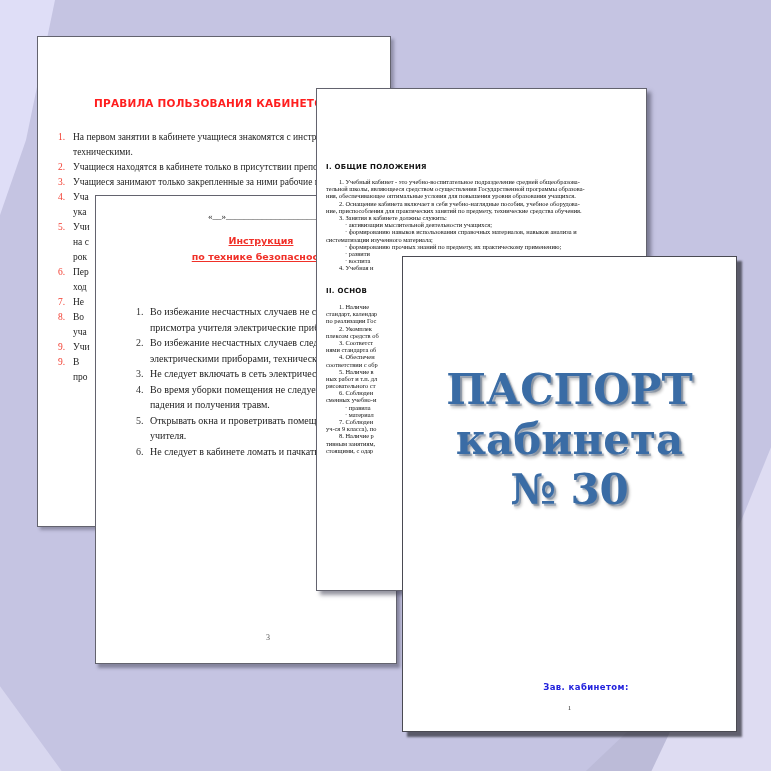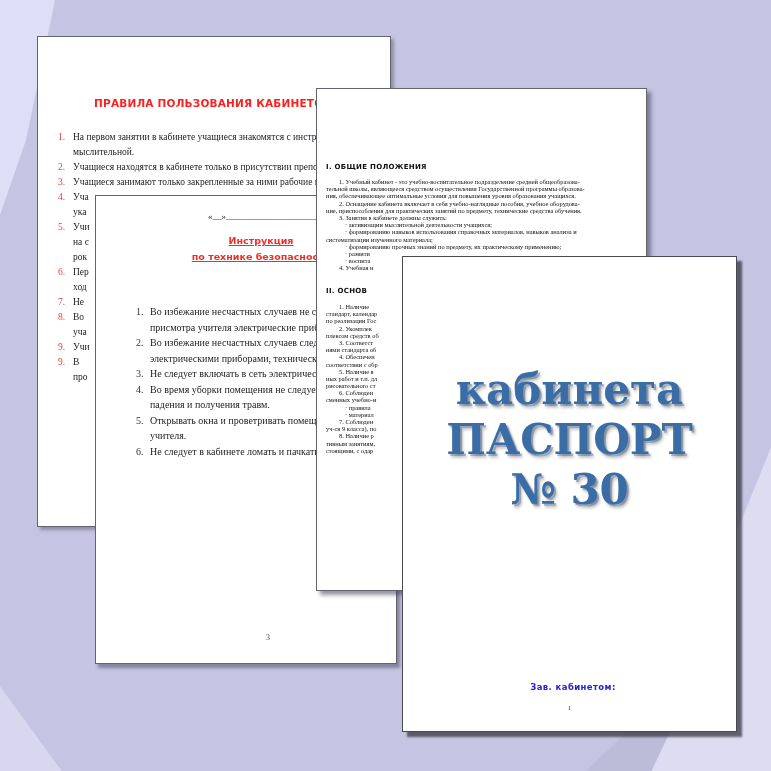--- a/index.html
+++ b/index.html
@@ -49,39 +49,39 @@
   .p3-body .row{height:7.2px;line-height:7.2px;white-space:nowrap;overflow:hidden;}
   .p3-body .row.ind{padding-left:13px;}
   .p3-body .row.bul{padding-left:19px;}
 
   
   .p4-name{position:absolute;top:26px;left:0;width:333px;text-align:center;
     font:bold 8px "DejaVu Sans",sans-serif;color:#2222dd;letter-spacing:.2px;}
   .p4-big{position:absolute;top:108px;left:0;width:333px;text-align:center;
     font-family:"DejaVu Serif",serif;font-weight:bold;font-size:42px;line-height:50px;
     color:#3a6ca5;text-shadow:2px 2px 1px rgba(28,58,96,.38),3px 4px 3px rgba(0,0,0,.22);}
-  .p4-foot{position:absolute;top:425px;left:0;width:340px;text-align:center;
+  .p4-foot{position:absolute;top:425px;left:13px;width:340px;text-align:center;
     font:bold 8.5px "DejaVu Sans",sans-serif;color:#2222dd;letter-spacing:.4px;}
   .p4-num{position:absolute;top:447px;left:0;width:333px;text-align:center;
     font-size:7px;color:#333;}
 </style>
 </head>
 <body>
 
 <div class="bg-shape bg-tl"></div>
 <div class="bg-shape bg-br"></div>
 <div class="bg-shape bg-brd"></div>
 <div class="bg-shape bg-bl"></div>
 
 <div class="page" id="page-rules">
   <div class="p1-title">ПРАВИЛА ПОЛЬЗОВАНИЯ КАБИНЕТОМ</div>
   <div class="p1-list">
 
   <div class="row"><span class="num">1.</span><span class="txt">На первом занятии в кабинете учащиеся знакомятся с инструкцией</span></div>
-      <div class="row"><span class="num"></span><span class="txt">мыслительной.</span></div>
+      <div class="row"><span class="num"></span><span class="txt">техническими.</span></div>
       <div class="row"><span class="num">2.</span><span class="txt">Учащиеся находятся в кабинете только в присутствии преподавател</span></div>
       <div class="row"><span class="num">3.</span><span class="txt">Учащиеся занимают только закрепленные за ними рабочие места.</span></div>
       <div class="row"><span class="num">4.</span><span class="txt">Уча</span></div>
       <div class="row"><span class="num"></span><span class="txt">ука</span></div>
       <div class="row"><span class="num">5.</span><span class="txt">Учи</span></div>
       <div class="row"><span class="num"></span><span class="txt">на с</span></div>
       <div class="row"><span class="num"></span><span class="txt">рок</span></div>
       <div class="row"><span class="num">6.</span><span class="txt">Пер</span></div>
       <div class="row"><span class="num"></span><span class="txt">ход</span></div>
       <div class="row"><span class="num">7.</span><span class="txt">Не</span></div>
@@ -155,19 +155,19 @@
       <div class="row ind"><span>7. Соблюден</span></div>
       <div class="row"><span>уч-ся 9 класса), по</span></div>
       <div class="row ind"><span>8. Наличие р</span></div>
       <div class="row"><span>тивным занятиям,</span></div>
       <div class="row"><span>стоящими, с одар</span></div>
     </div>
 </div>
 
 <div class="page" id="page-passport">
   <div class="p4-big">
+    <div>ПАСПОРТ</div>
     <div>кабинета</div>
-    <div>ПАСПОРТ</div>
     <div>№ 30</div>
   </div>
   <div class="p4-foot">Зав. кабинетом:</div>
   <div class="p4-num">1</div>
 </div>
 
 </body></html>

